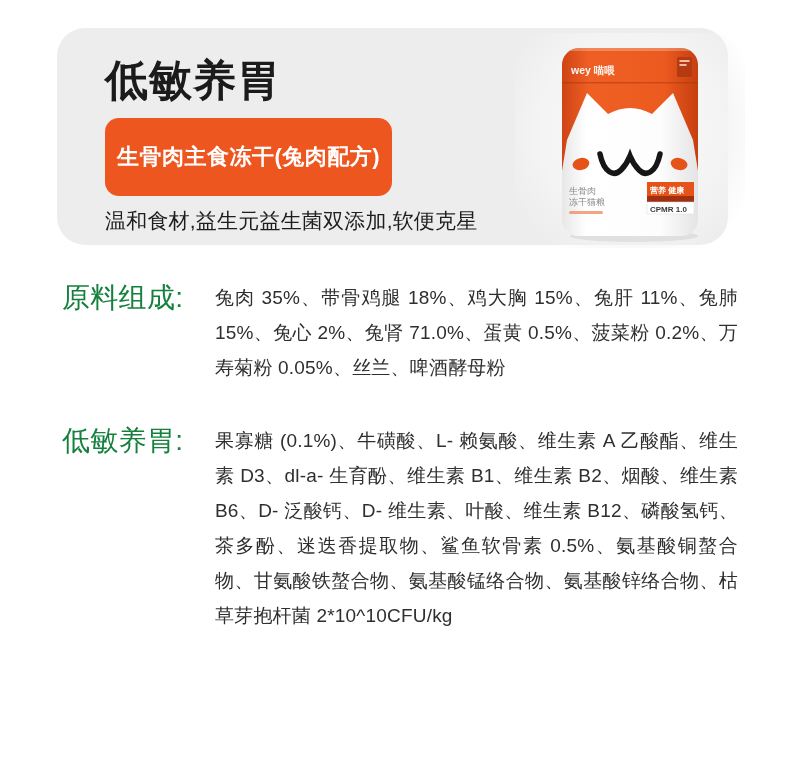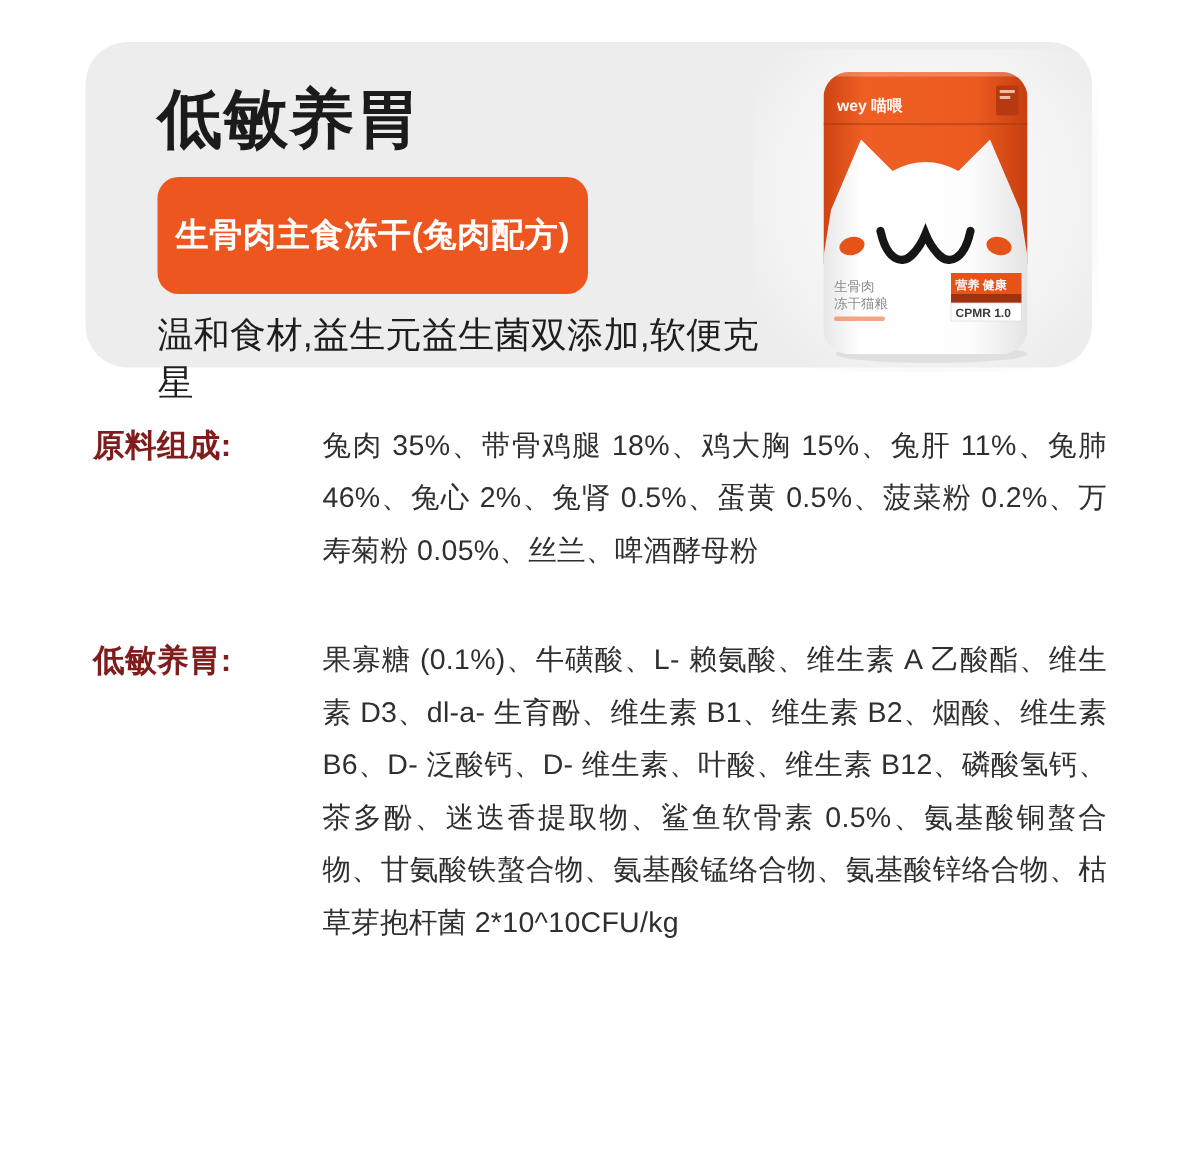--- a/index.html
+++ b/index.html
@@ -19,36 +19,36 @@
   .hero-title{
     font-size:43px;font-weight:800;color:#1b1b1b;letter-spacing:1px;line-height:1.15;
     margin:0;
   }
   .hero-badge{
     display:inline-block;margin-top:13px;background:#ee5620;color:#ffffff;
     font-size:22px;font-weight:700;padding:24px 12px;border-radius:14px;
     letter-spacing:.5px;
   }
   .hero-subtitle{
-    margin-top:11px;font-size:24px;font-weight:500;color:#1e1e1e;letter-spacing:.2px;
+    margin-top:11px;font-size:21px;font-weight:500;color:#1e1e1e;letter-spacing:.2px;
   }
 
   
-  .photo{position:absolute;left:460px;top:10px;width:200px;height:205px;}
+  .photo{position:absolute;left:473px;top:10px;width:200px;height:205px;}
   .photo-bg{
     position:absolute;left:-15px;top:-5px;width:230px;height:215px;
     background:radial-gradient(ellipse at 50% 45%, #fbfbfb 0%, #f4f4f4 55%, rgba(237,237,237,0) 85%);
     border-radius:30px;
   }
   .can-svg{position:absolute;left:20px;top:5px;}
 
   
   .section-row{position:absolute;left:62px;width:676px;display:flex;}
   .section-label{
-    width:153px;flex:none;font-size:21px;font-weight:700;color:#7f1d1d;
+    width:153px;flex:none;font-size:28px;font-weight:400;color:#15803d;
     line-height:35px;white-space:pre-line;letter-spacing:.3px;
   }
   .section-content{
     flex:1;font-size:19px;color:#2f2f2f;line-height:35px;
     text-align:justify;text-align-last:left;letter-spacing:.2px;
   }
   .row-1{top:280px;}
   .row-2{top:423px;}
   .row-3{top:643px;}
 </style>
@@ -123,21 +123,21 @@
           </g>
 
           <rect x="12" y="5" width="136" height="3" fill="#ffffff" opacity="0.25"></rect>
         </g>
       </svg>
     </div>
   </div>
 
   <div class="section-row row-1">
     <div class="section-label">原料组成:</div>
-    <div class="section-content">兔肉 35%、带骨鸡腿 18%、鸡大胸 15%、兔肝 11%、兔肺 46%、兔心 2%、兔肾 0.5%、蛋黄 0.5%、菠菜粉 0.2%、万寿菊粉 0.05%、丝兰、啤酒酵母粉</div>
+    <div class="section-content">兔肉 35%、带骨鸡腿 18%、鸡大胸 15%、兔肝 11%、兔肺 15%、兔心 2%、兔肾 71.0%、蛋黄 0.5%、菠菜粉 0.2%、万寿菊粉 0.05%、丝兰、啤酒酵母粉</div>
   </div>
 
   <div class="section-row row-2">
     <div class="section-label">低敏养胃:</div>
     <div class="section-content">果寡糖 (0.1%)、牛磺酸、L- 赖氨酸、维生素 A 乙酸酯、维生素 D3、dl-a- 生育酚、维生素 B1、维生素 B2、烟酸、维生素 B6、D- 泛酸钙、D- 维生素、叶酸、维生素 B12、磷酸氢钙、茶多酚、迷迭香提取物、鲨鱼软骨素 0.5%、氨基酸铜螯合物、甘氨酸铁螯合物、氨基酸锰络合物、氨基酸锌络合物、枯草芽抱杆菌 2*10^10CFU/kg</div>
   </div>
 
 
 </div>
 

